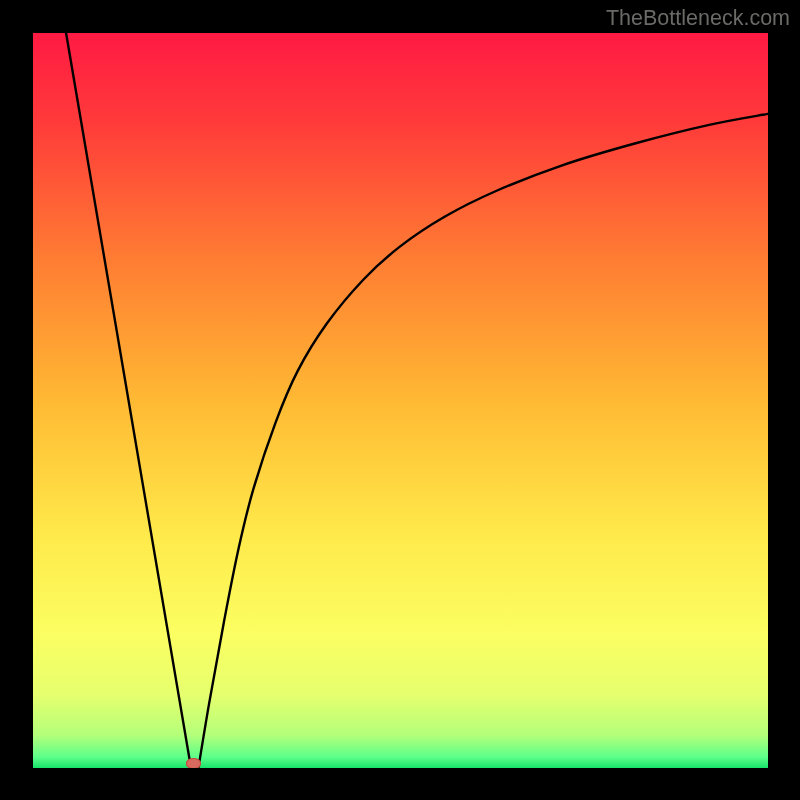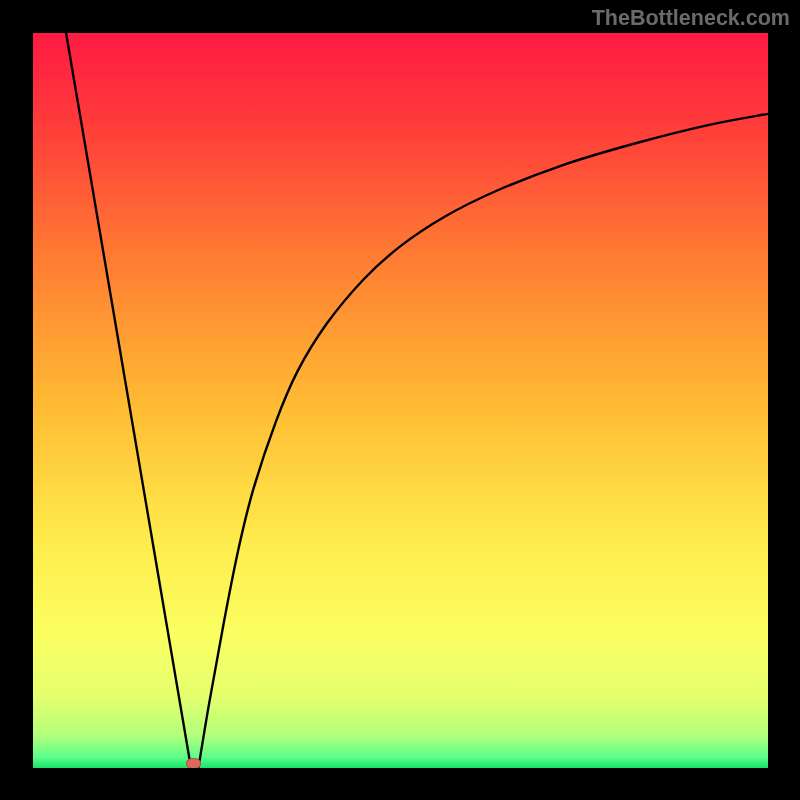--- a/index.html
+++ b/index.html
@@ -10,21 +10,21 @@
     background: #000;
     position: relative;
     font-family: Arial, Helvetica, sans-serif;
   }
   .watermark {
     position: absolute;
     top: 6px;
     right: 10px;
     color: #6a6a67;
     font-size: 21.5px;
-    font-weight: 700;
+    font-weight: 400;
     letter-spacing: 0px;
     z-index: 3;
   }
   .plot-frame {
     position: absolute;
     background: #000;
   }
   .plot-inner {
     position: absolute;
     overflow: hidden;

